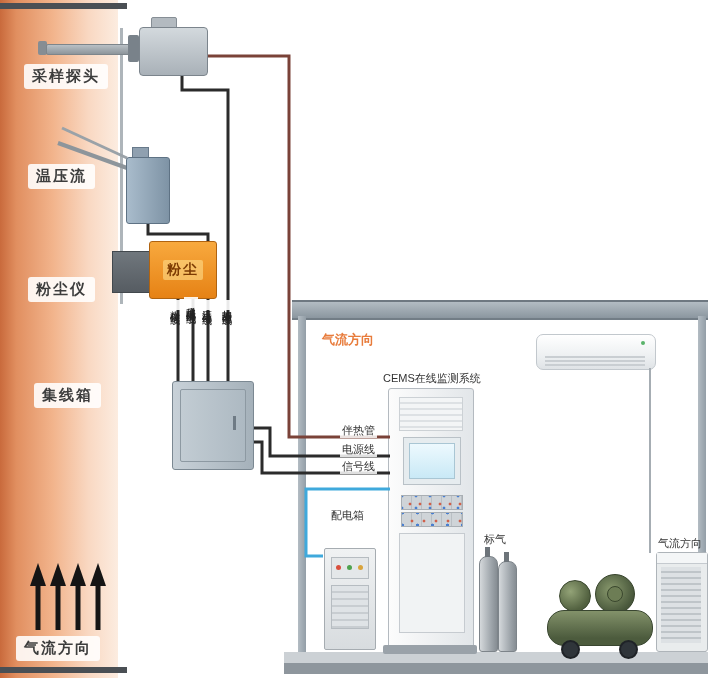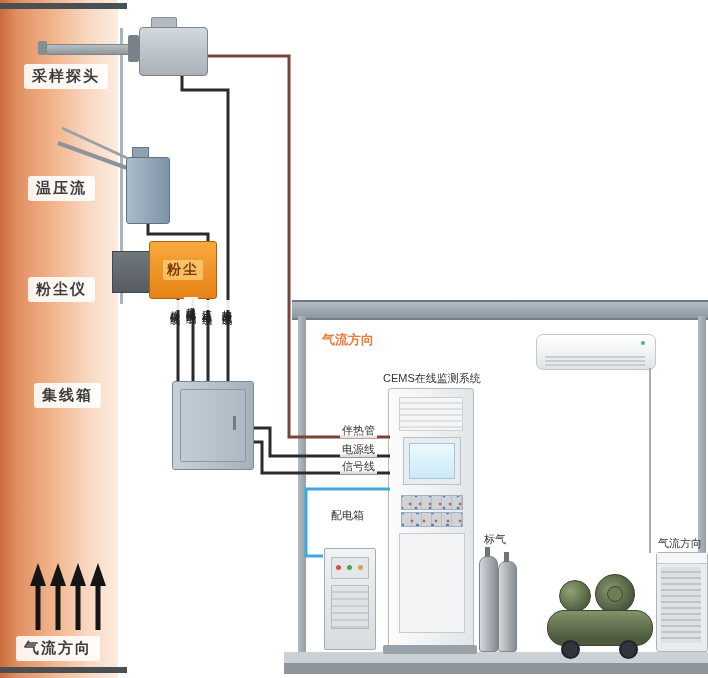--- a/index.html
+++ b/index.html
@@ -171,21 +171,21 @@
 
   <div class="abs" style="left:172px;top:381px;width:80px;height:87px;z-index:4;
               background:linear-gradient(90deg,#c8d1d8,#a5b1ba);
               border:1px solid #7b8892;border-radius:3px;">
     <div class="abs" style="left:7px;top:7px;width:64px;height:71px;border:1px solid #8d99a2;border-radius:2px;
                 background:linear-gradient(90deg,#c2ccd3,#adb9c2);"></div>
     <div class="abs" style="left:60px;top:34px;width:3px;height:14px;background:#6f7b85;"></div>
   </div>
 
   <div class="label-chip" style="left:16px;top:64px;margin-left:8px;">采样探头</div>
-  <div class="label-chip" style="left:28px;top:176px;">温压流</div>
+  <div class="label-chip" style="left:28px;top:164px;">温压流</div>
   <div class="label-chip" style="left:28px;top:277px;">粉尘仪</div>
   <div class="label-chip" style="left:34px;top:383px;">集线箱</div>
   <div class="label-chip" style="left:16px;top:636px;">气流方向</div>
 
   <div class="vlabel" style="left:168px;top:300px;">粉尘仪信号线</div>
   <div class="vlabel" style="left:184px;top:297px;">反吹电磁阀供电线</div>
   <div class="vlabel" style="left:200px;top:300px;">温压流信号线</div>
   <div class="vlabel" style="left:220px;top:300px;">加热圈电源线</div>
 
   <div class="wire-label" style="left:340px;top:423px;">伴热管</div>

